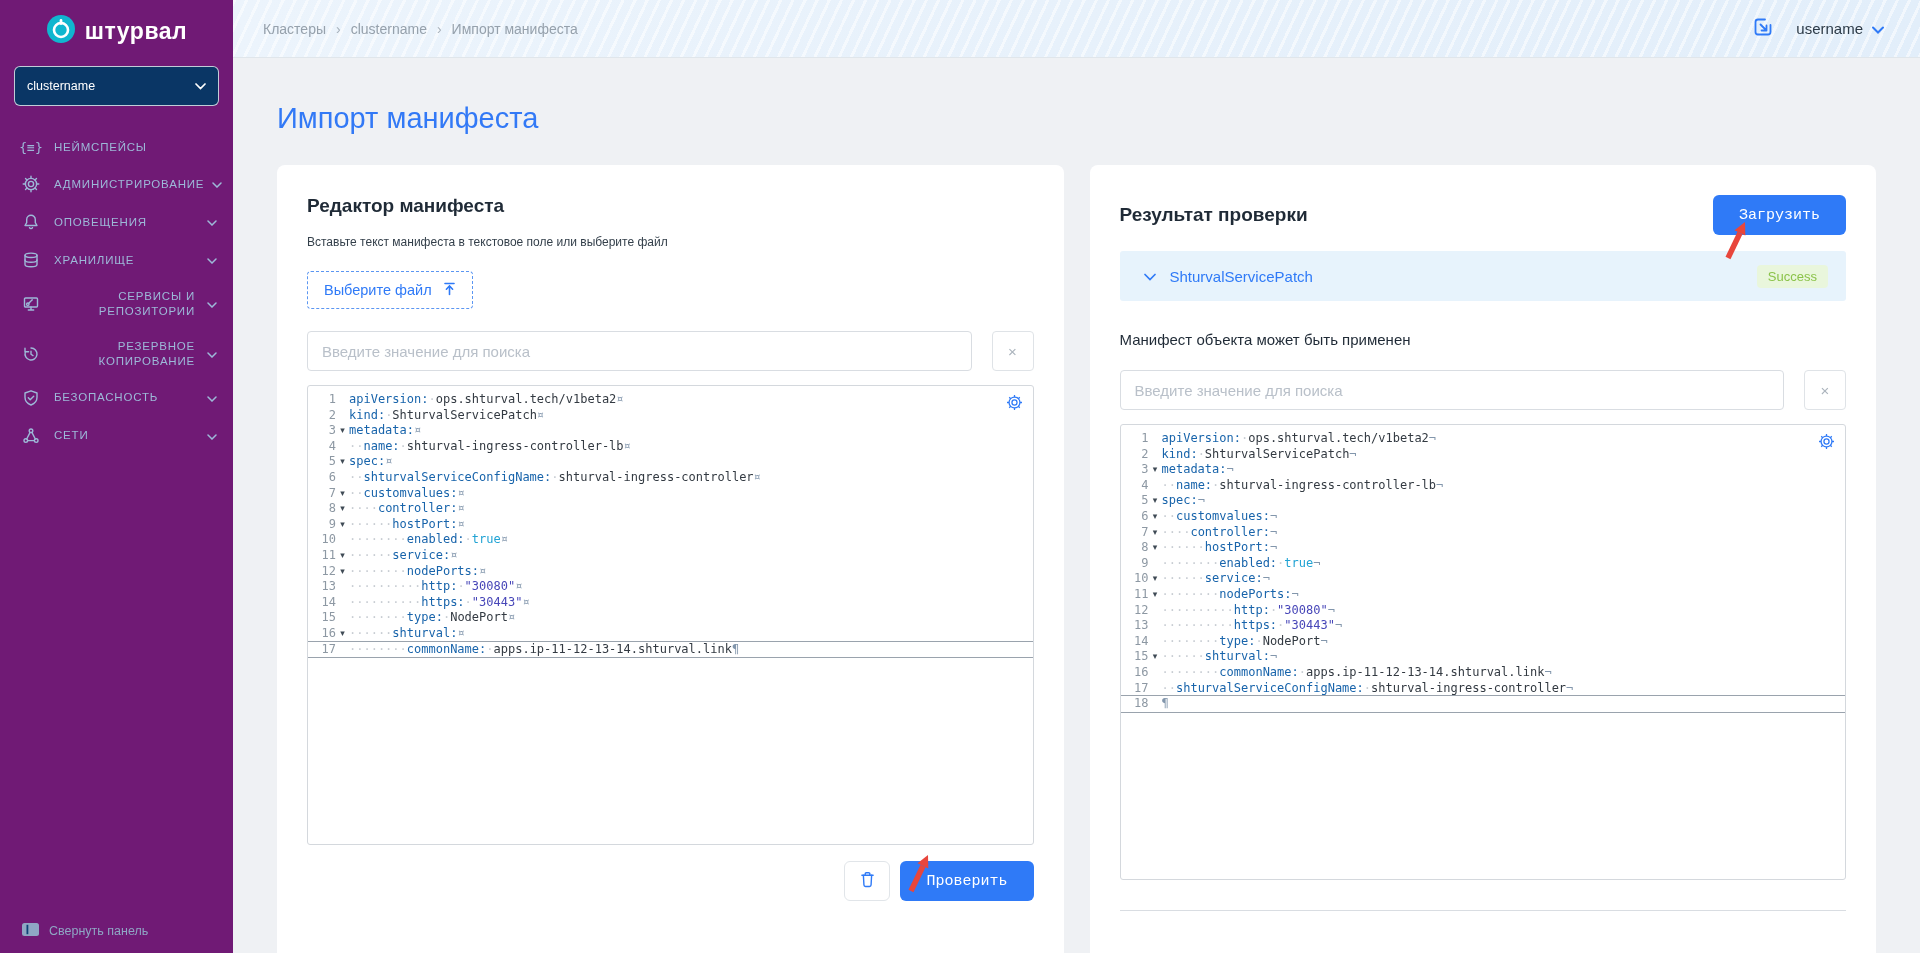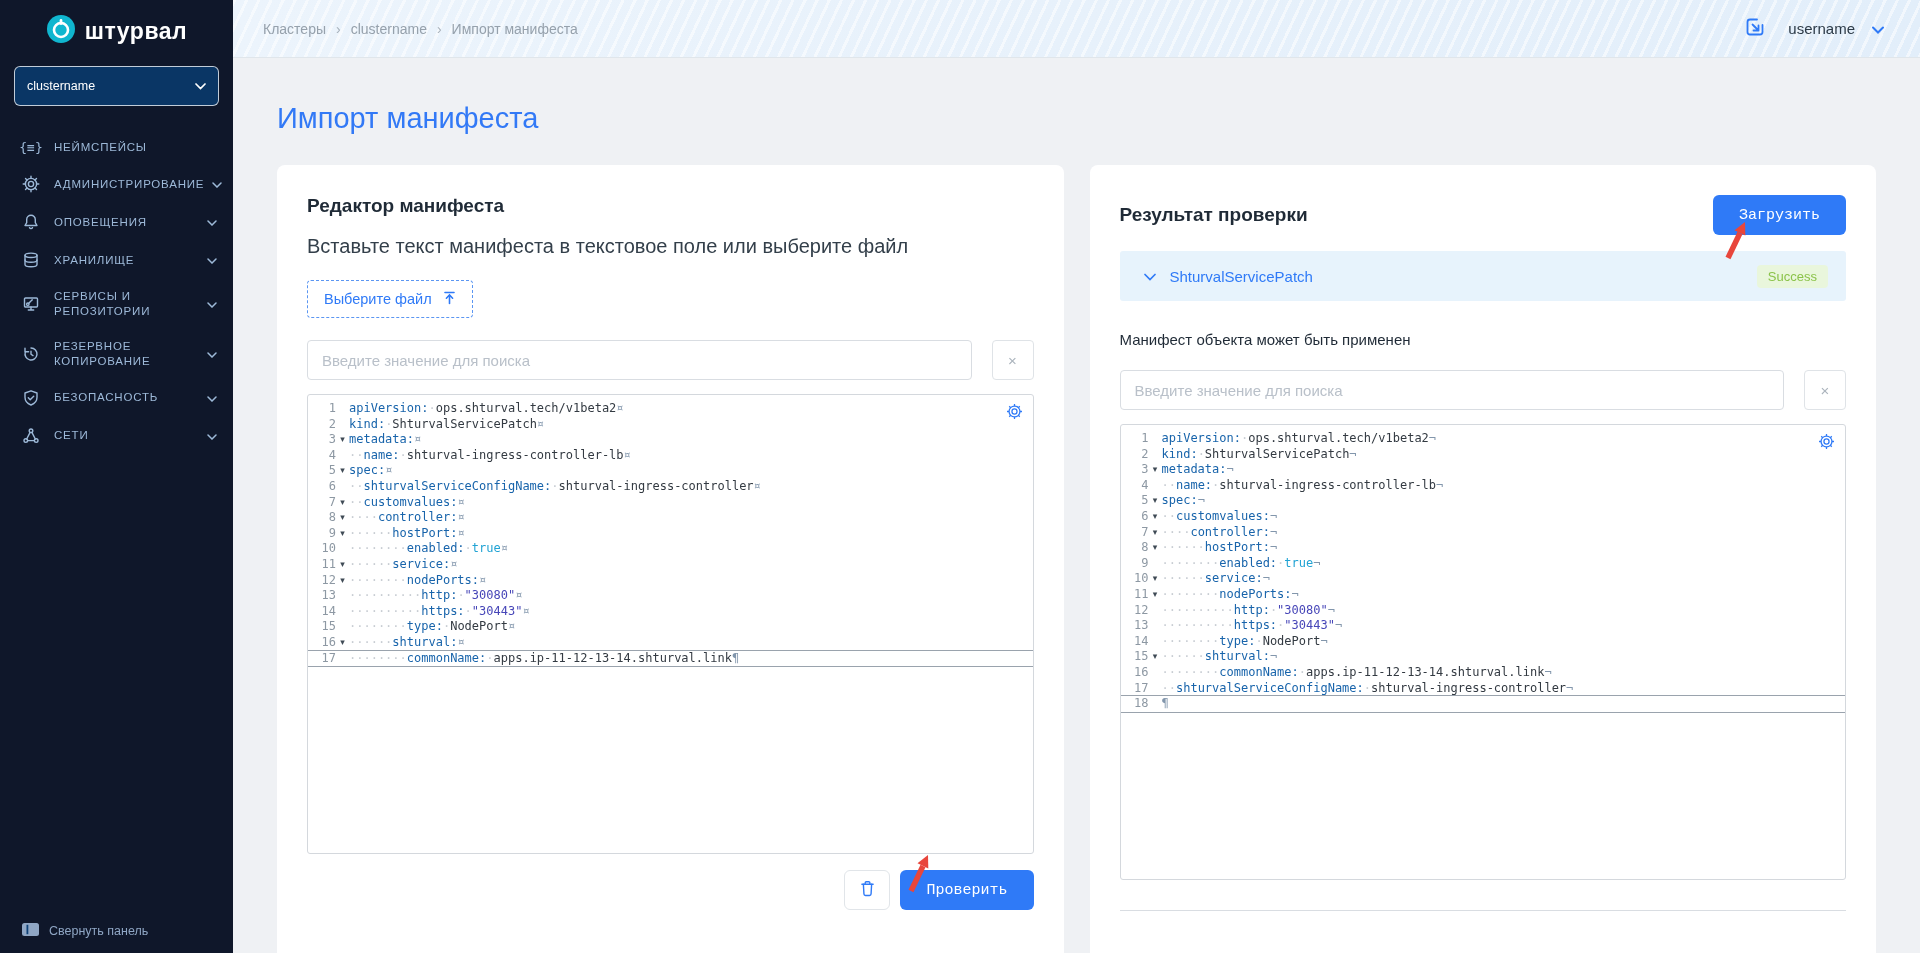--- a/index.html
+++ b/index.html
@@ -3,21 +3,21 @@
 <meta charset="utf-8">
 <style>
   html,body{margin:0;padding:0;}
   body{
     width:1920px;height:953px;overflow:hidden;background:#eff1f4;
     font-family:"Liberation Sans","DejaVu Sans",sans-serif;position:relative;
   }
   .app{display:flex;width:100%;height:100%;}
 
   
-  .sidebar{width:233px;flex:none;background:#0f172a;position:relative;z-index:2;}
+  .sidebar{width:233px;flex:none;background:#701a75;position:relative;z-index:2;text-align:right;}
   .logo{display:flex;align-items:center;justify-content:center;gap:9px;padding-top:14px;}
   .logo-text{color:#fff;font-size:23px;font-weight:bold;letter-spacing:.5px;}
   .cluster-select{margin:18px 14px 0;height:38px;border:1px solid rgba(255,255,255,.75);
     border-radius:6px;background:#0a3665;display:flex;align-items:center;padding:0 12px;
     color:#fff;font-size:12.5px;cursor:pointer;}
   .cluster-select .chev{margin-left:auto;}
   .menu{margin-top:26px;display:flex;flex-direction:column;gap:4px;}
   .side-item{display:flex;align-items:center;gap:12px;padding:8px 16px 8px 20px;
     color:#9db9d8;font-size:11.5px;letter-spacing:.8px;cursor:pointer;}
   .side-item .lbl{max-width:146px;line-height:1.3;}
@@ -31,29 +31,29 @@
   .main{flex:1;display:flex;flex-direction:column;min-width:0;}
   .topbar{height:57px;flex:none;display:flex;align-items:center;justify-content:space-between;
     padding:0 36px 0 30px;border-bottom:1px solid #e0e6eb;
     background-color:#e9f2fb;
     background-image:
       repeating-linear-gradient(115deg, rgba(255,255,255,.55) 0 3px, rgba(255,255,255,0) 3px 11px),
       linear-gradient(90deg,#ecf4fc,#e2eefa);}
   .breadcrumb{font-size:14px;color:#96a1ac;display:flex;align-items:center;}
   .breadcrumb .sep{margin:0 10px;color:#a6b0ba;}
   .topbar-right{display:flex;align-items:center;gap:22px;}
-  .user{display:flex;align-items:center;gap:17px;font-size:15px;color:#2c3a47;cursor:pointer;}
+  .user{display:flex;align-items:center;gap:9px;font-size:15px;color:#2c3a47;cursor:pointer;}
 
   
   .content{flex:1;overflow:hidden;}
   .page-title{margin:44px 0 0 44px;font-size:29px;font-weight:500;color:#3279f6;}
   .cards{display:flex;gap:26px;margin:30px 44px 0;}
   .card{flex:1;background:#fff;border-radius:8px;padding:30px;height:800px;min-width:0;}
   .card h2{margin:0;font-size:19px;font-weight:700;color:#1f2a36;}
-  .sub{margin:18px 0 0;font-size:20px;color:#333f4a;}
+  .sub{margin:18px 0 0;font-size:12px;color:#333f4a;}
 
   .file-btn{margin-top:22px;display:inline-flex;align-items:center;gap:11px;height:38px;
     padding:0 16px;border:1px dashed #5b96f2;border-radius:4px;background:#fff;
     color:#2f7af7;font-size:14.5px;cursor:pointer;}
   .search-row{display:flex;gap:20px;margin-top:22px;}
   .search-row input{flex:1;height:40px;border:1px solid #d9dde2;border-radius:4px;
     padding:0 14px;font-size:15px;color:#333;outline:none;box-sizing:border-box;background:#fff;}
   .search-row input::placeholder{color:#b9c0c9;}
   .clear-btn{width:42px;height:40px;flex:none;border:1px solid #dfe3e7;background:#fff;
     border-radius:4px;color:#aab3bc;font-size:15px;cursor:pointer;}

